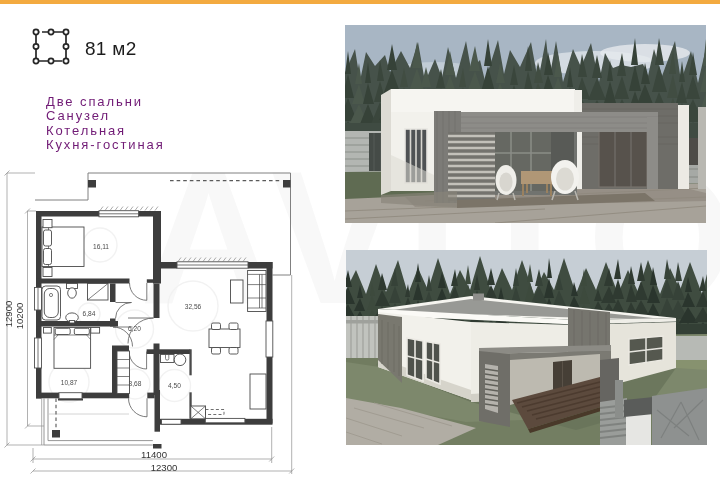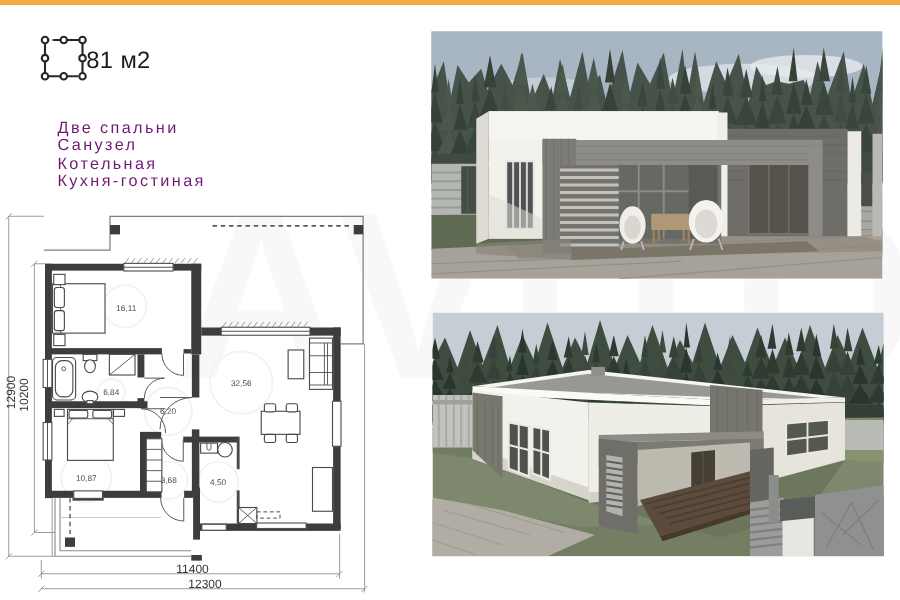--- a/index.html
+++ b/index.html
@@ -22,21 +22,21 @@
       <circle cx="19" cy="4" r="2.6"></circle>
       <circle cx="34" cy="4" r="2.6"></circle>
 <circle cx="4" cy="18.5" r="2.6"></circle>
       <circle cx="34" cy="18.5" r="2.6"></circle>
 <circle cx="4" cy="33" r="2.6"></circle>
       <circle cx="19" cy="33" r="2.6"></circle>
       <circle cx="34" cy="33" r="2.6"></circle>
 </g>
 </svg>
 
-<div class="abs" style="left:69px;top:38.2px;font-size:19px;color:#1c1c1c;letter-spacing:0.3px;">81 м2</div>
+<div class="abs" style="left:85px;top:38.2px;font-size:19px;color:#1c1c1c;letter-spacing:0.3px;">81 м2</div>
 
 <div class="abs" style="left:46px;top:94.6px;font-size:13px;letter-spacing:1.9px;line-height:14.5px;color:#701a75;">Две спальни<br>Санузел<br>Котельная<br>Кухня-гостиная</div>
 
 <div class="abs" style="left:140px;top:128px;font-size:190px;font-weight:bold;color:rgba(60,60,60,0.034);letter-spacing:8px;font-family:'Liberation Sans',sans-serif;">AVITO</div>
 
 <svg class="abs" style="left:0;top:0" width="340" height="480" viewBox="0 0 340 480">
 <defs></defs>
 
 <rect x="41.5" y="216.5" width="111.5" height="62" fill="none"></rect>
 

